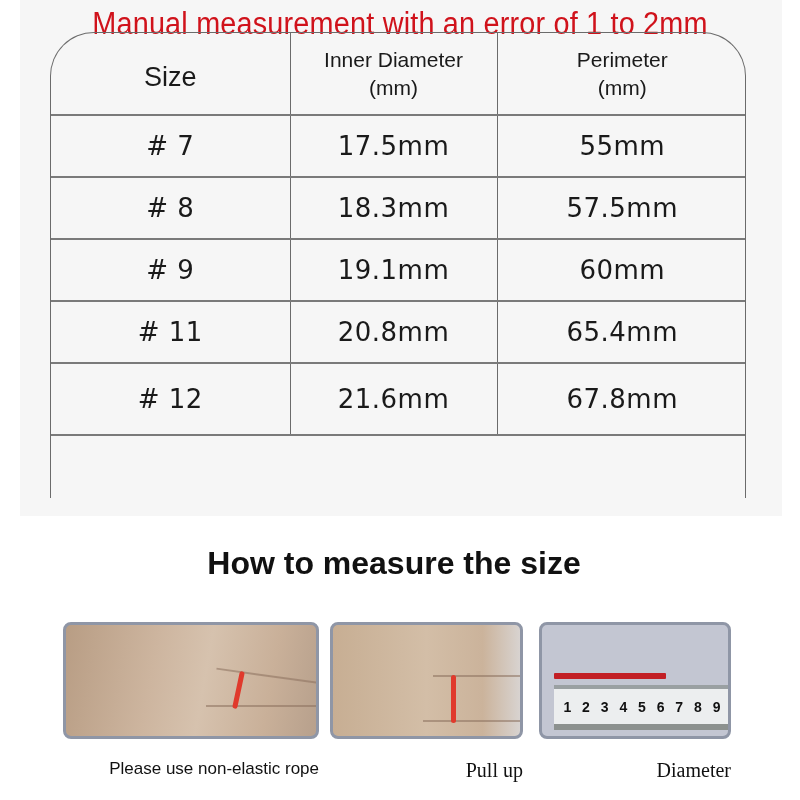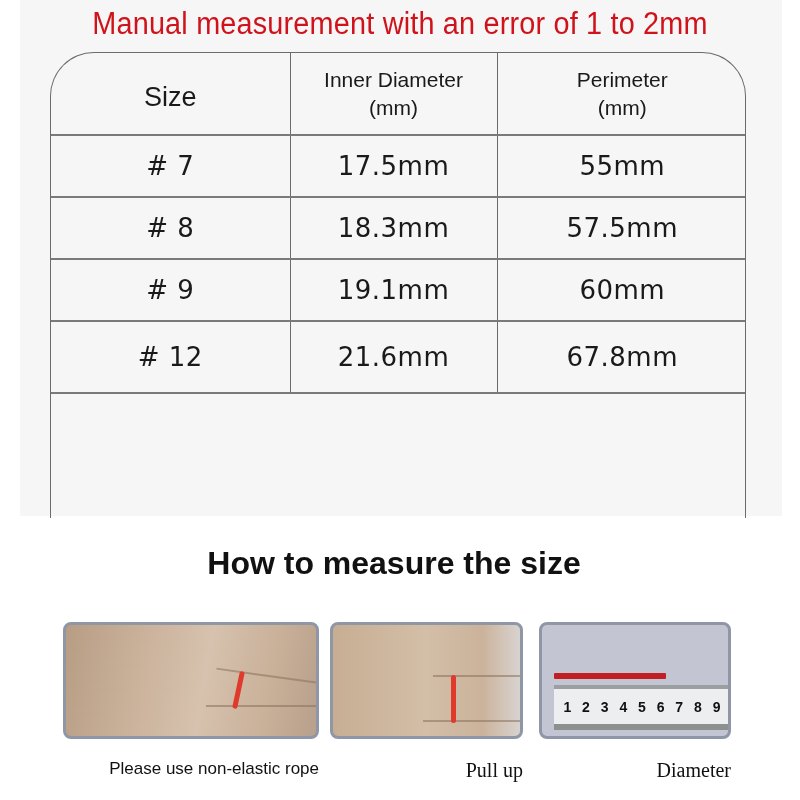--- a/index.html
+++ b/index.html
@@ -16,21 +16,21 @@
     .headline {
       position: absolute; left: 0; top: 6px; width: 800px;
       text-align: center;
       color: #d0121b;
       font-family: "Liberation Sans", sans-serif;
       font-size: 31px;
       letter-spacing: 0.2px;
       transform: scaleX(0.93);
     }
     .table-wrap {
-      position: absolute; left: 50px; top: 52px; width: 696px; height: 466px;
+      position: absolute; left: 50px; top: 32px; width: 696px; height: 466px;
       border-left: 1px solid #6b6b6b;
       border-right: 1px solid #6b6b6b;
       border-top: 1px solid #6b6b6b;
       border-radius: 44px 44px 0 0;
       overflow: hidden;
     }
     table {
       width: 100%; border-collapse: collapse; table-layout: fixed;
       color: #1a1a1a;
     }
@@ -130,20 +130,25 @@
       <tr>
         <td># 8</td>
         <td>18.3mm</td>
         <td>57.5mm</td>
       </tr>
       <tr>
         <td># 9</td>
         <td>19.1mm</td>
         <td>60mm</td>
       </tr>
+      <tr>
+        <td># 11</td>
+        <td>20.8mm</td>
+        <td>65.4mm</td>
+      </tr>
       <tr class="last">
         <td># 12</td>
         <td>21.6mm</td>
         <td>67.8mm</td>
       </tr>
     </tbody>
   </table>
 </div>
 
 <div class="how-title">How to measure the size</div>

